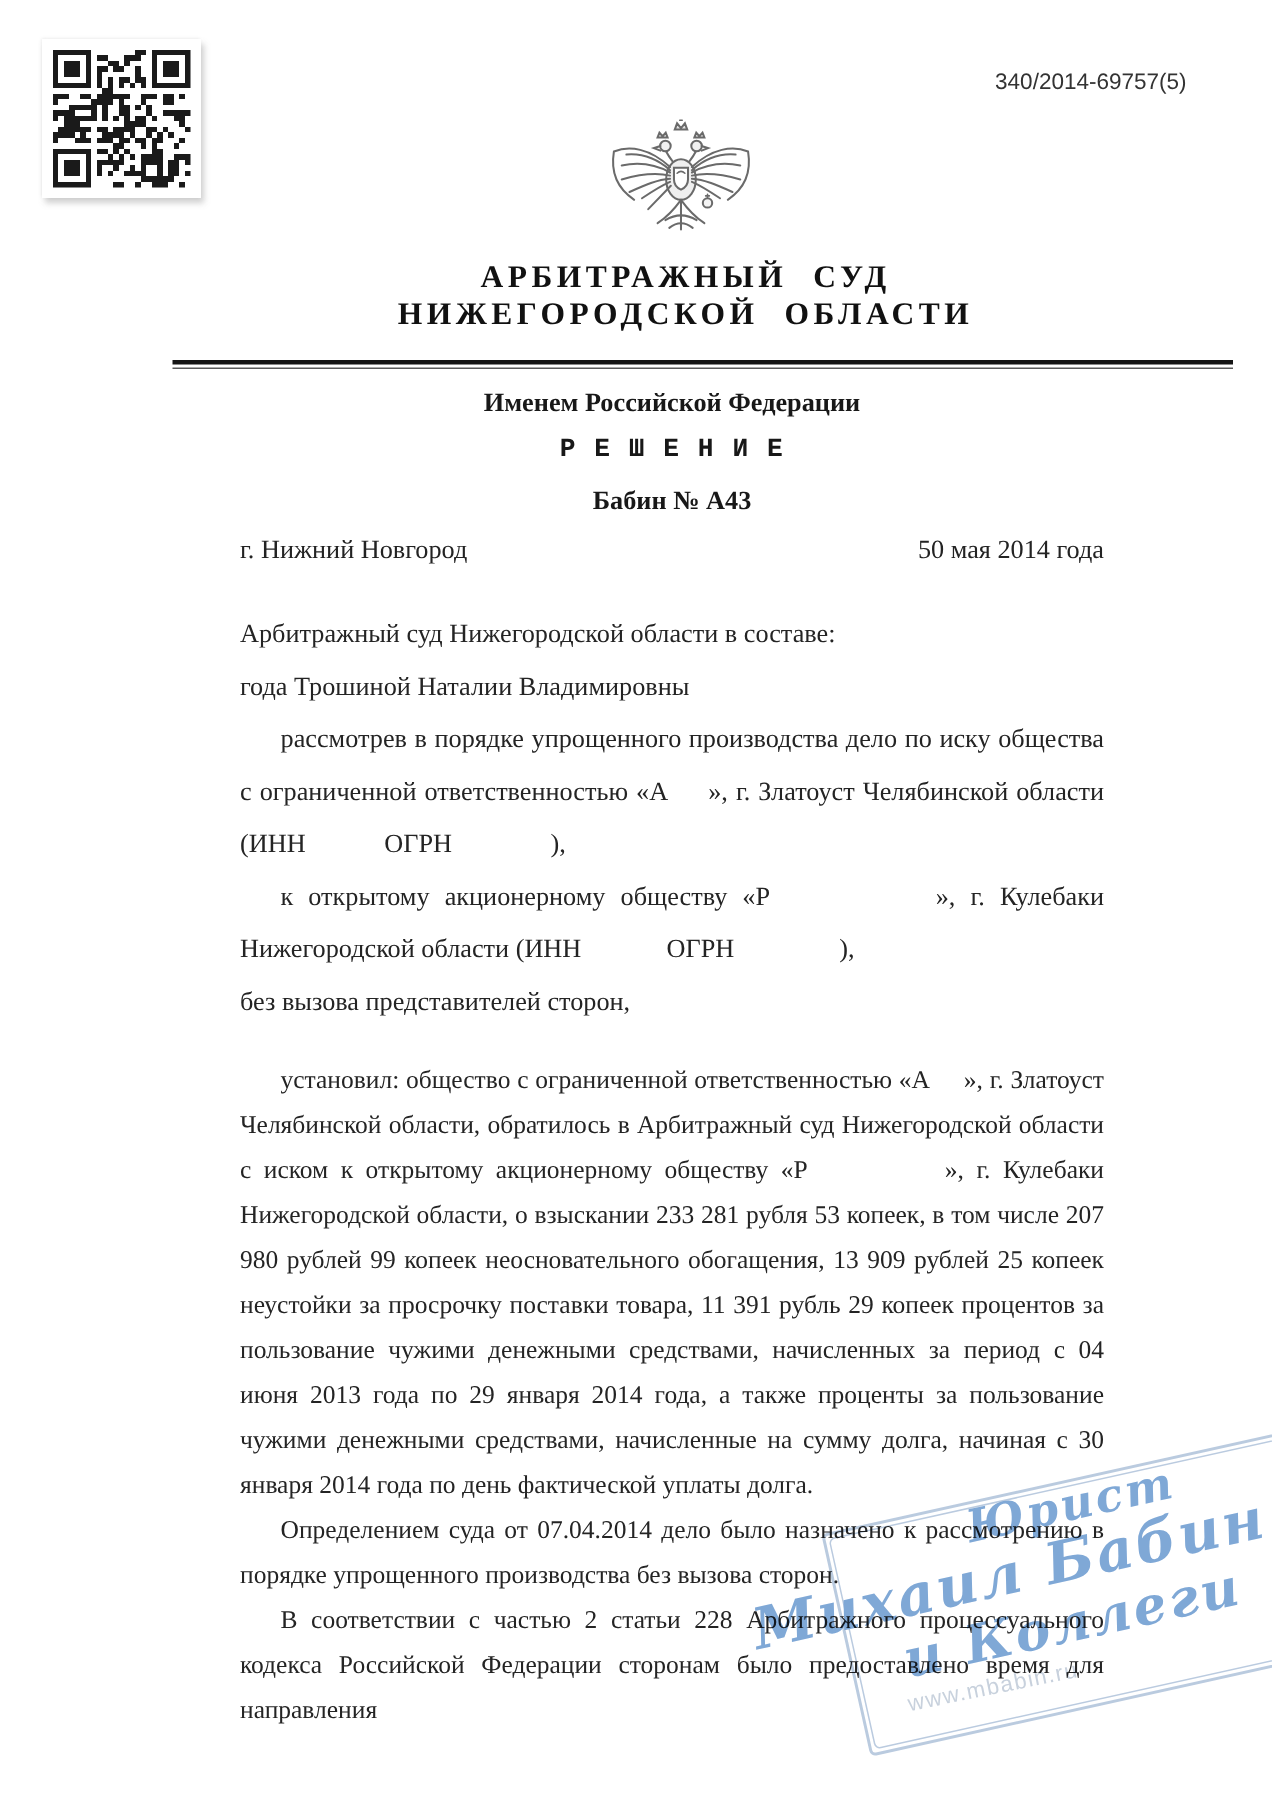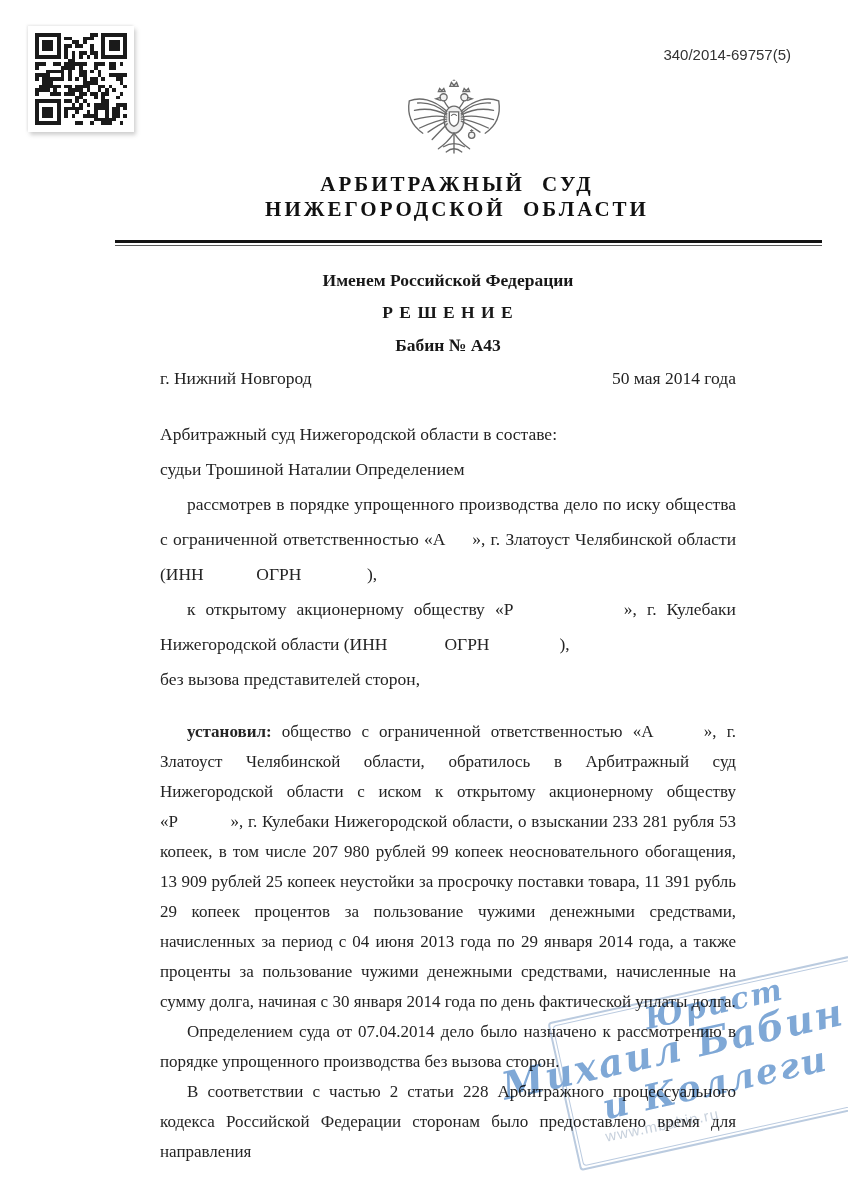--- a/index.html
+++ b/index.html
@@ -27,39 +27,39 @@
     position:absolute; top:172px; left:33px; width:848px;
     text-align:center; font-weight:bold; font-size:21px; line-height:25px;
     letter-spacing:3px; word-spacing:9px; color:#111;
   }
   
   .rule{position:absolute; left:115px; top:240px; width:707px; height:3px; background:#141414;}
   .rule-ghost{position:absolute; left:115px; top:245px; width:707px; height:1px; background:#5a5a5a;}
   
   .content{position:absolute; left:160px; top:254px; width:576px;}
   .h-center{text-align:center; font-weight:bold; font-size:17.5px; line-height:20px; color:#181818;}
-  .h-imenem{margin-top:16px;}
-  .h-reshenie{margin-top:12px; letter-spacing:1px;}
+  .h-imenem{margin-top:4px;}
+  .h-reshenie{margin-top:12px; letter-spacing:1px;font-family:Liberation Mono, monospace;}
   .h-delo{margin-top:13px;}
   .date-row{margin-top:12px; display:flex; justify-content:space-between; font-size:17.5px; line-height:22px;align-items:flex-end;}
   
   .content p{margin:0; font-size:17.5px; line-height:35px; text-align:justify; color:#242424;}
   p.first{margin-top:28px;font-family:Liberation Serif, serif;}
   p.indent{text-indent:27px;}
   p.hl-line{margin-top:0;}
   p.gap-sm{}
   p.gap-md{margin-top:20px;}
   .dense{font-size:17px !important; line-height:30px !important;}
   .just-last{text-align-last:justify;}
   .hl{
     background:var(--highlight,#c9f19f);
     box-shadow:0 0 0 3px var(--highlight,#c9f19f), 0 0 10px 4px rgba(141,226,81,.8);
     border-radius:2px;
   }
-  .b{font-weight:bold;}
+  .b{font-weight:normal;}
   
   .stamp{
     position:absolute; left:560px; top:985px; width:332px; height:152px;
     transform:rotate(-12.5deg); mix-blend-mode:multiply; opacity:.95; pointer-events:none;
   }
   .stamp-border{position:absolute; inset:0; border:2px solid var(--stamp-border,#b7c8de); border-radius:4px;}
   .stamp-border.inner{inset:4px; border-width:1.5px;}
   .stamp .txt{
     position:absolute; font-family:"DejaVu Serif", serif; font-style:italic; font-weight:bold;
     color:var(--stamp-blue,#78a3d4); letter-spacing:2px; white-space:nowrap;
@@ -367,21 +367,21 @@
     <div class="h-center h-imenem">Именем Российской Федерации</div>
     <div class="h-center h-reshenie">Р Е Ш Е Н И Е</div>
     <div class="h-center h-delo">Бабин № А43</div>
 
     <div class="date-row">
       <span>г. Нижний Новгород</span>
       <span>50 мая 2014 года</span>
     </div>
 
     <p class="first">Арбитражный суд Нижегородской области в составе:</p>
-    <p>судьи Трошиной Наталии Определением</p>
+    <p>года Трошиной Наталии Владимировны</p>
     <p class="indent">рассмотрев в порядке упрощенного производства дело по иску общества с ограниченной ответственностью «А&nbsp;&nbsp;&nbsp;&nbsp;&nbsp;», г. Златоуст Челябинской области (ИНН&nbsp;&nbsp;&nbsp;&nbsp;&nbsp;&nbsp;&nbsp;&nbsp;&nbsp;&nbsp;&nbsp;&nbsp;ОГРН&nbsp;&nbsp;&nbsp;&nbsp;&nbsp;&nbsp;&nbsp;&nbsp;&nbsp;&nbsp;&nbsp;&nbsp;&nbsp;&nbsp;&nbsp;),</p>
     <p class="indent">к открытому акционерному обществу «Р&nbsp;&nbsp;&nbsp;&nbsp;&nbsp;&nbsp;&nbsp;&nbsp;&nbsp;&nbsp;&nbsp;», г. Кулебаки Нижегородской области (ИНН&nbsp;&nbsp;&nbsp;&nbsp;&nbsp;&nbsp;&nbsp;&nbsp;&nbsp;&nbsp;&nbsp;&nbsp;&nbsp;ОГРН&nbsp;&nbsp;&nbsp;&nbsp;&nbsp;&nbsp;&nbsp;&nbsp;&nbsp;&nbsp;&nbsp;&nbsp;&nbsp;&nbsp;&nbsp;&nbsp;),</p>
     <p class="gap-sm">без вызова представителей сторон,</p>
     <p class="indent gap-md dense"><span class="b">установил:</span><span> общество с ограниченной ответственностью «А&nbsp;&nbsp;&nbsp;&nbsp;&nbsp;», г. Златоуст Челябинской области, обратилось в Арбитражный суд Нижегородской области с иском к открытому акционерному обществу «Р&nbsp;&nbsp;&nbsp;&nbsp;&nbsp;&nbsp;&nbsp;&nbsp;&nbsp;&nbsp;&nbsp;», г. Кулебаки Нижегородской области, о взыскании 233 281 рубля 53 копеек, в том числе 207 980 рублей 99 копеек неосновательного обогащения, 13 909 рублей 25 копеек неустойки за просрочку поставки товара, 11 391 рубль 29 копеек процентов за пользование чужими денежными средствами, начисленных за период с 04 июня 2013 года по 29 января 2014 года, а также проценты за пользование чужими денежными средствами, начисленные на сумму долга, начиная с 30 января 2014 года по день фактической уплаты долга.</span></p>
     <p class="indent dense">Определением суда от 07.04.2014 дело было назначено к рассмотрению в порядке упрощенного производства без вызова сторон.</p>
     <p class="indent dense just-last">В соответствии с частью 2 статьи 228 Арбитражного процессуального кодекса Российской Федерации сторонам было предоставлено время для направления</p>
   </div>
 
   <div class="stamp">
     <div class="stamp-border"></div>

